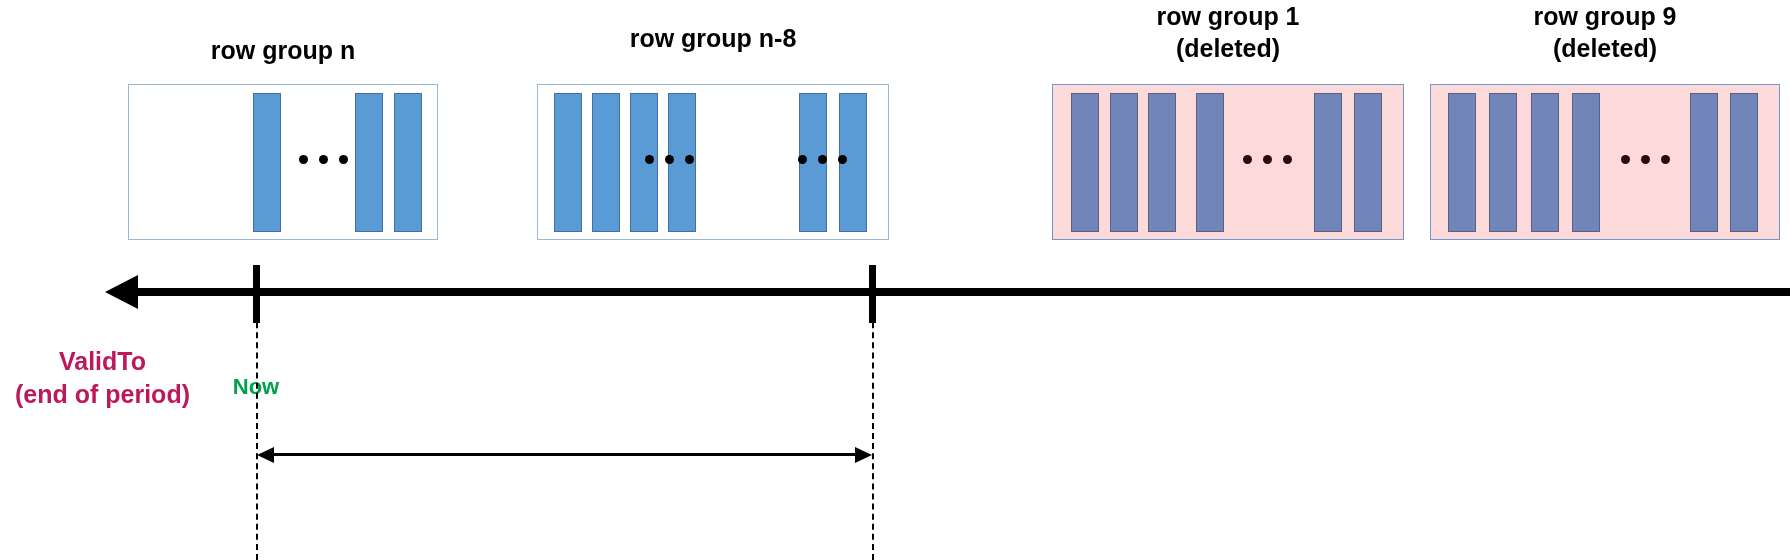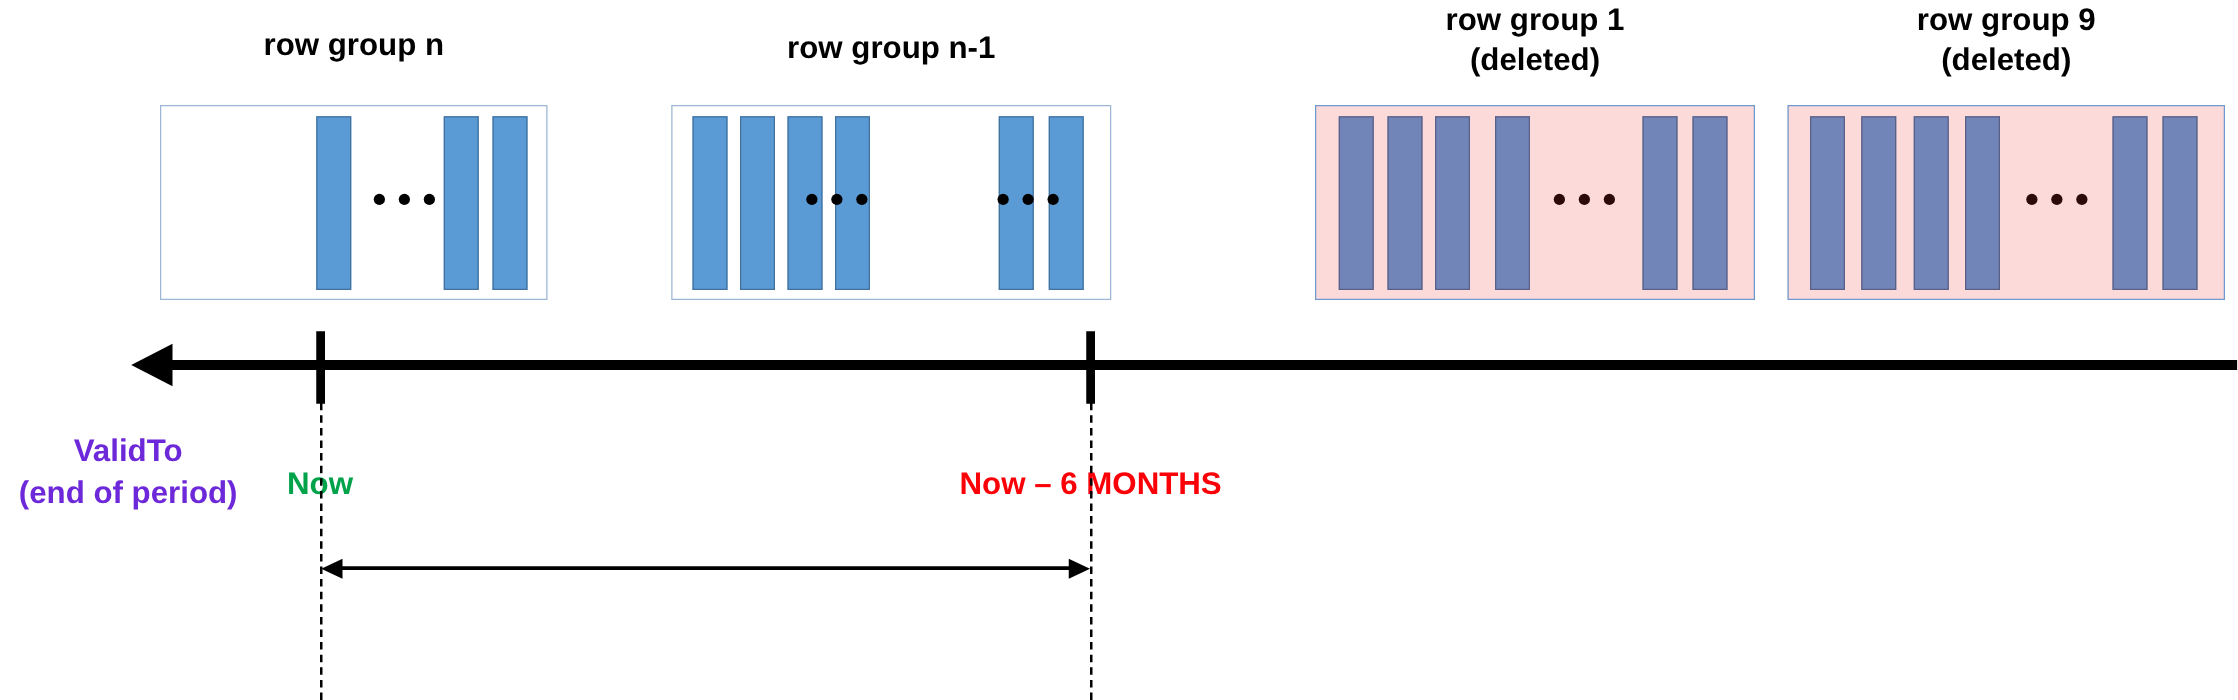--- a/index.html
+++ b/index.html
@@ -88,28 +88,28 @@
     width: 7px;
     background: #000000;
   }
 
   
   .axis-caption {
     position: absolute;
     font-weight: bold;
     font-size: 25px;
     line-height: 33px;
-    color: #6d28d9;
+    color: #be185d;
     text-align: center;
     white-space: pre-line;
   }
   .tick-label {
     position: absolute;
     font-weight: bold;
-    font-size: 25px;
+    font-size: 22px;
     line-height: 30px;
     text-align: center;
     white-space: nowrap;
   }
   .tick-label.now { color: #00a24a; }
   .tick-label.past { color: #fb0007; }
 
   
   .vdash {
     position: absolute;
@@ -138,23 +138,23 @@
     color: #000000;
     text-align: center;
     white-space: nowrap;
   }
 </style>
 </head>
 <body>
 
 <div id="stage">
 
-  <div class="group-title" style="left:128px; top:20px; width:310px;">row group n</div>
-
-  <div class="group-title" style="left:537px; top:22px; width:352px;">row group n-1</div>
+  <div class="group-title" style="left:128px; top:34px; width:310px;">row group n</div>
+
+  <div class="group-title" style="left:537px; top:22px; width:352px;">row group n-8</div>
 
   <div class="group-title" style="left:1052px; top:0px; width:352px;">row group 1
 (deleted)</div>
 
   <div class="group-title" style="left:1430px; top:0px; width:350px;">row group 9
 (deleted)</div>
 
   <div class="rg-box" style="left:128px; top:84px; width:310px; height:156px;"></div>
   <div class="rg-box" style="left:537px; top:84px; width:352px; height:156px;"></div>
   <div class="rg-box deleted" style="left:1052px; top:84px; width:352px; height:156px;"></div>
@@ -215,21 +215,20 @@
   <div class="axis-line" style="left:136px; top:288px; width:1654px;"></div>
 
   <div class="tick" style="left:253px; top:265px; height:58px;"></div>
   <div class="tick" style="left:869px; top:265px; height:58px;"></div>
 
   <div class="axis-caption" style="left:0px; top:345px; width:205px;">ValidTo
 (end of period)</div>
 
   <div class="tick-label now" style="left:176px; top:372px; width:160px;">Now</div>
 
-  <div class="tick-label past" style="left:730px; top:372px; width:285px;">Now – 6 MONTHS</div>
 
   <div class="vdash" style="left:256px; top:302px; height:258px;"></div>
   <div class="vdash" style="left:872px; top:302px; height:258px;"></div>
 
 
   <div class="measure-head left" style="left:257px; top:447px;"></div>
   <div class="measure-line" style="left:270px; top:453px; width:586px;"></div>
   <div class="measure-head right" style="left:855px; top:447px;"></div>
 
 </div>

